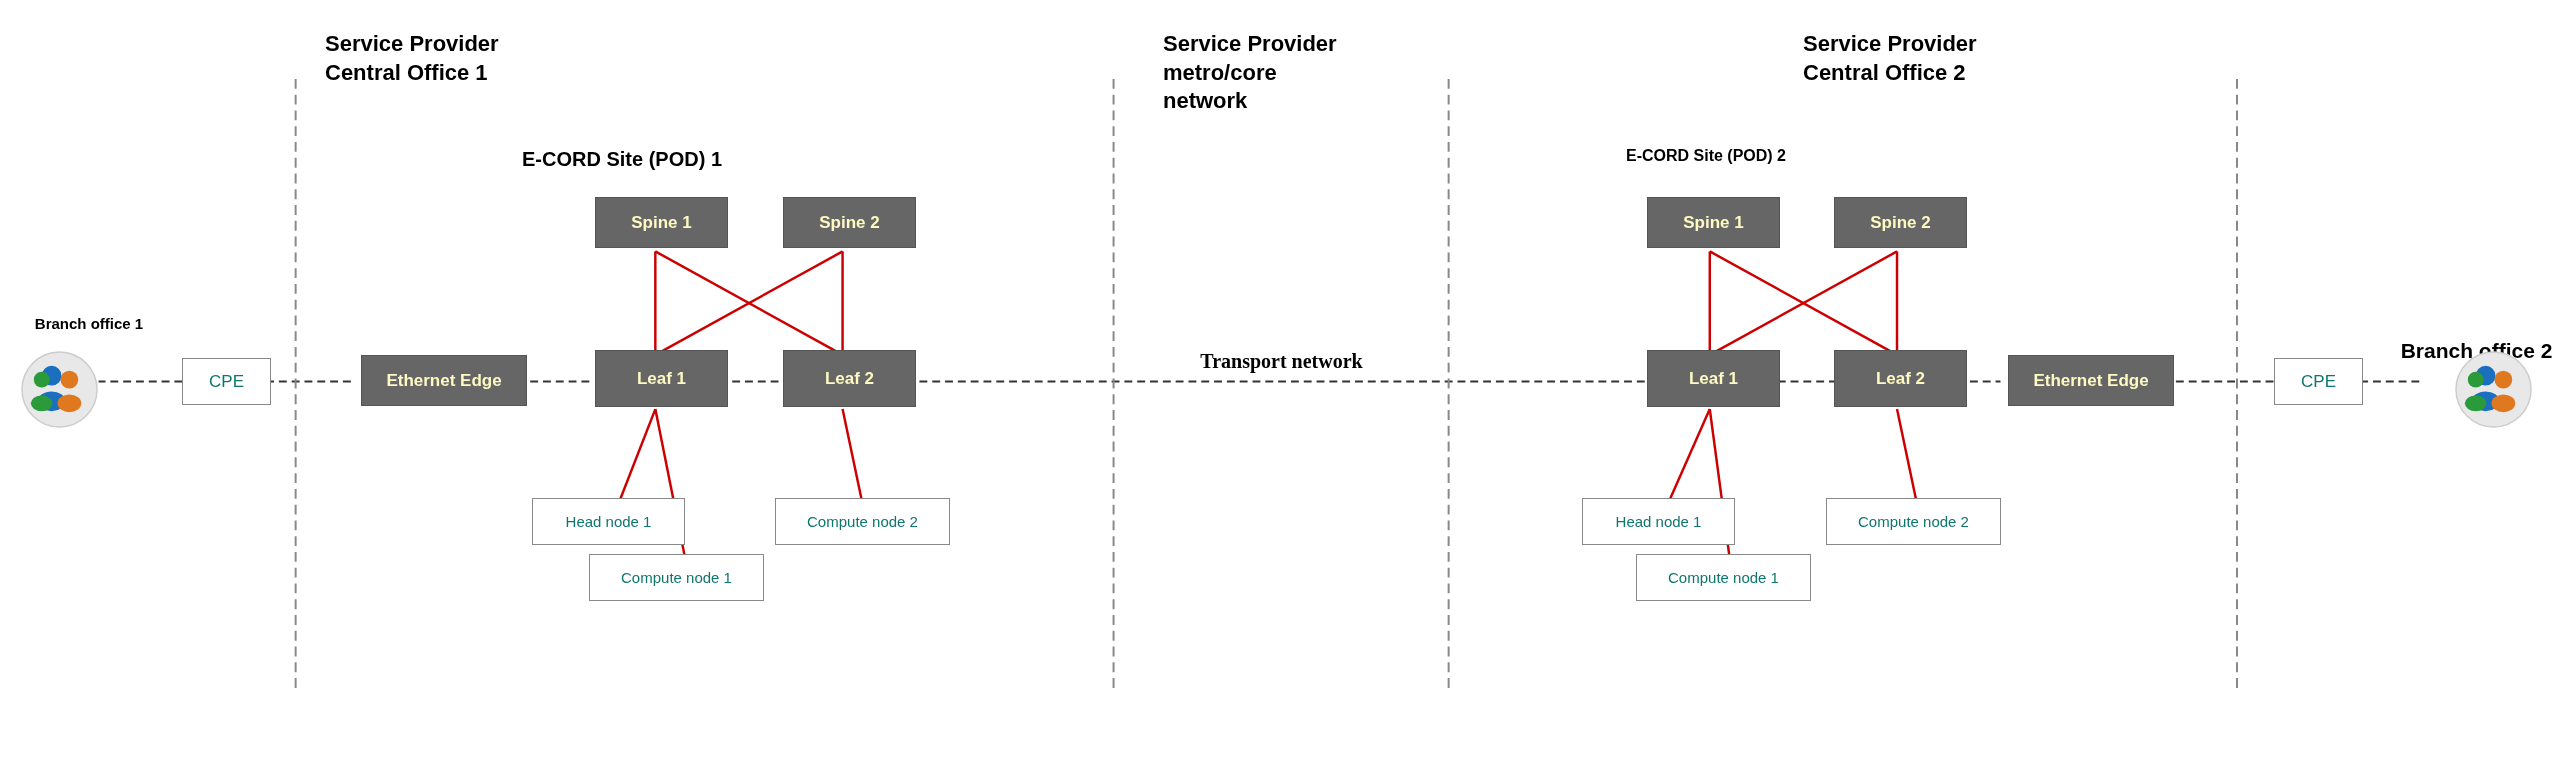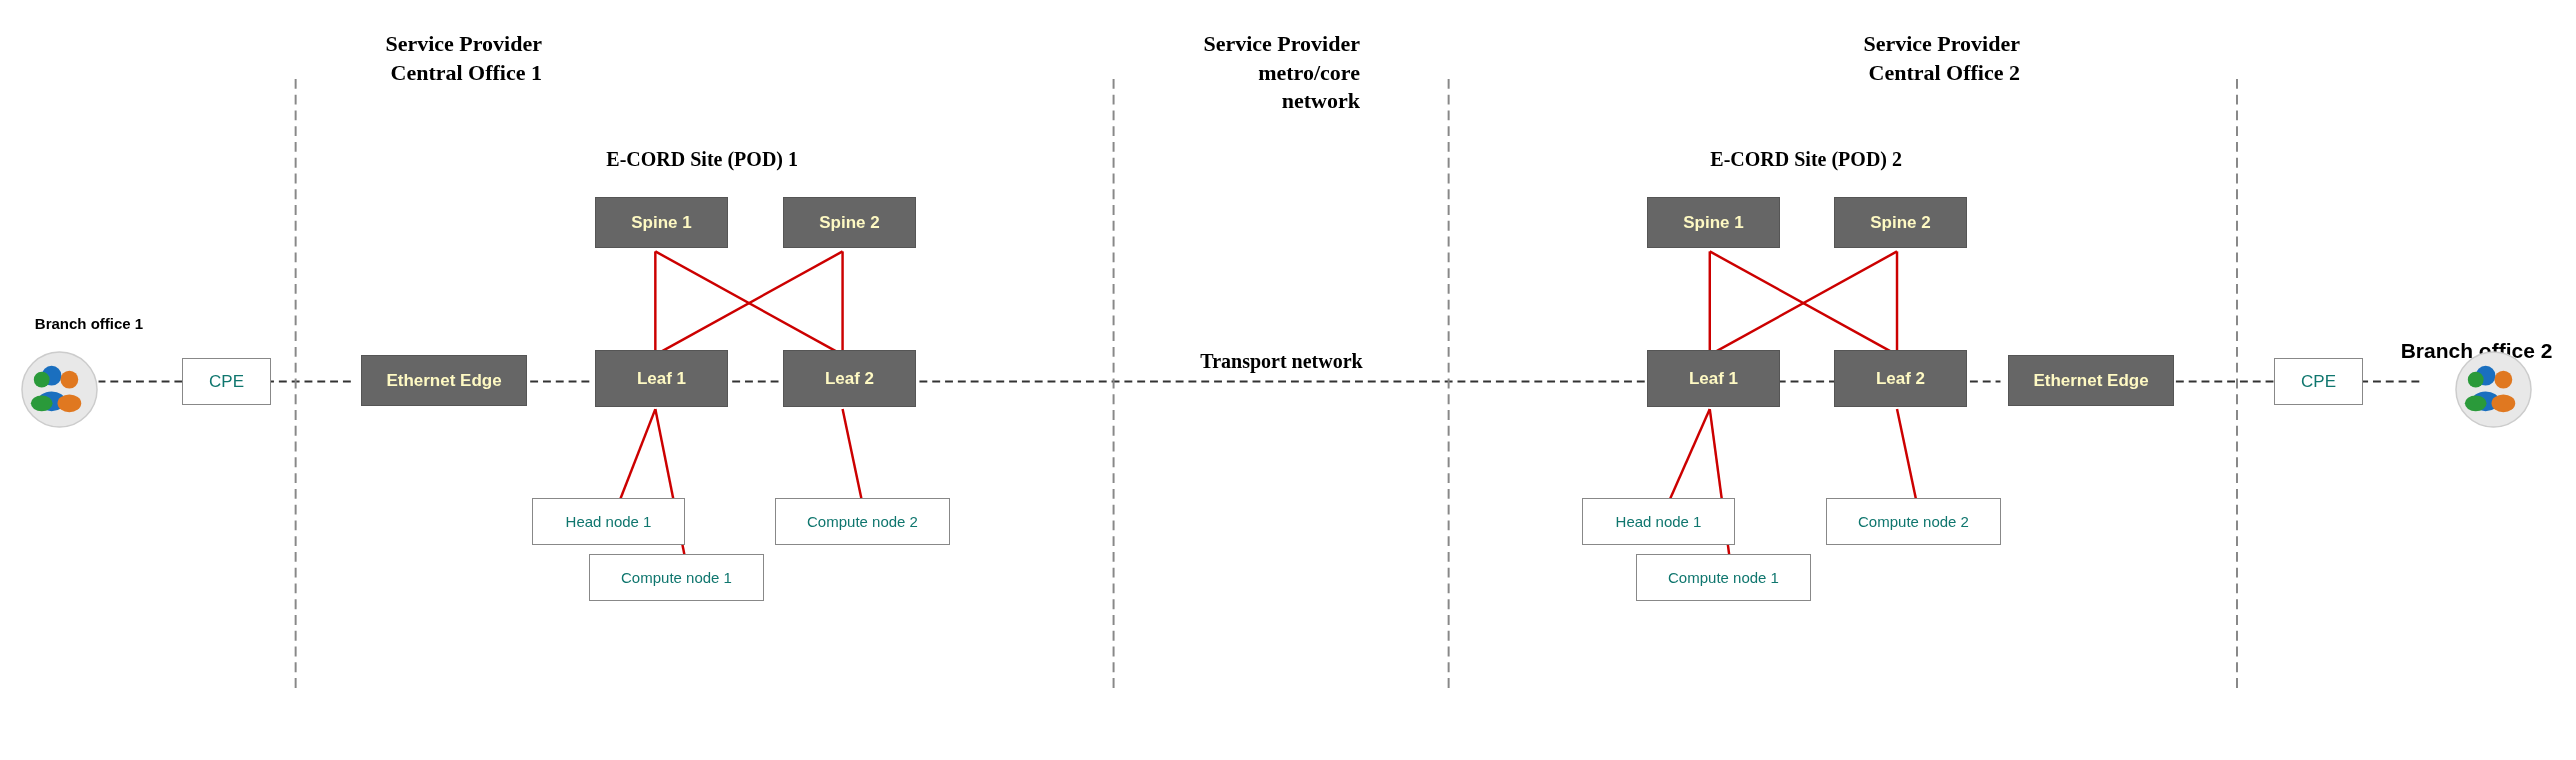--- a/index.html
+++ b/index.html
@@ -12,26 +12,25 @@
       position: relative;
     }
     .diagram-container {
       position: relative;
       width: 2576px;
       height: 761px;
     }
     
     .region-label {
       position: absolute;
-      text-align: right;
+      text-align: left;
       font-weight: bold;
       font-size: 22px;
       color: #000;
       line-height: 1.3;
-      font-family: Liberation Serif, serif;
     }
     .branch-label {
       position: absolute;
       font-weight: bold;
       font-size: 22px;
       color: #000;
       text-align: center;
     }
     .transport-label {
       position: absolute;
@@ -128,21 +127,21 @@
 
   <div class="region-label" style="left:325px; top:30px; width:217px;">Service Provider
 Central Office 1</div>
 
   <div class="region-label" style="left:1163px; top:30px; width:197px;">Service Provider<br>metro/core<br>network</div>
 
   <div class="region-label" style="left:1803px; top:30px; width:217px;">Service Provider<br>Central Office 2</div>
 
   <div class="region-label" style="left:522px; top:146px; width:276px; font-size:20px;">E-CORD Site (POD) 1</div>
 
-  <div class="region-label" style="left:1626px; top:146px; width:276px; font-size:20px;">E-CORD Site (POD) 2</div>
+  <div class="region-label" style="left:1626px; top:146px; width:276px; font-size:16px;">E-CORD Site (POD) 2</div>
 
   <div class="transport-label" style="left:1173px; top:350px; width:217px;font-family:Liberation Serif, serif;">Transport network</div>
 
   <div class="branch-label" style="left:10px; top:315px; width:158px; font-size:15px;">Branch office 1</div>
 
   <div class="branch-label" style="left:2395px; top:315px; width:163px; font-size:21px;margin-top:24px;">Branch office 2</div>
 
   <div class="avatar" style="left:20px; top:350px;">
     <svg viewBox="0 0 80 80" width="79" height="79">
 

